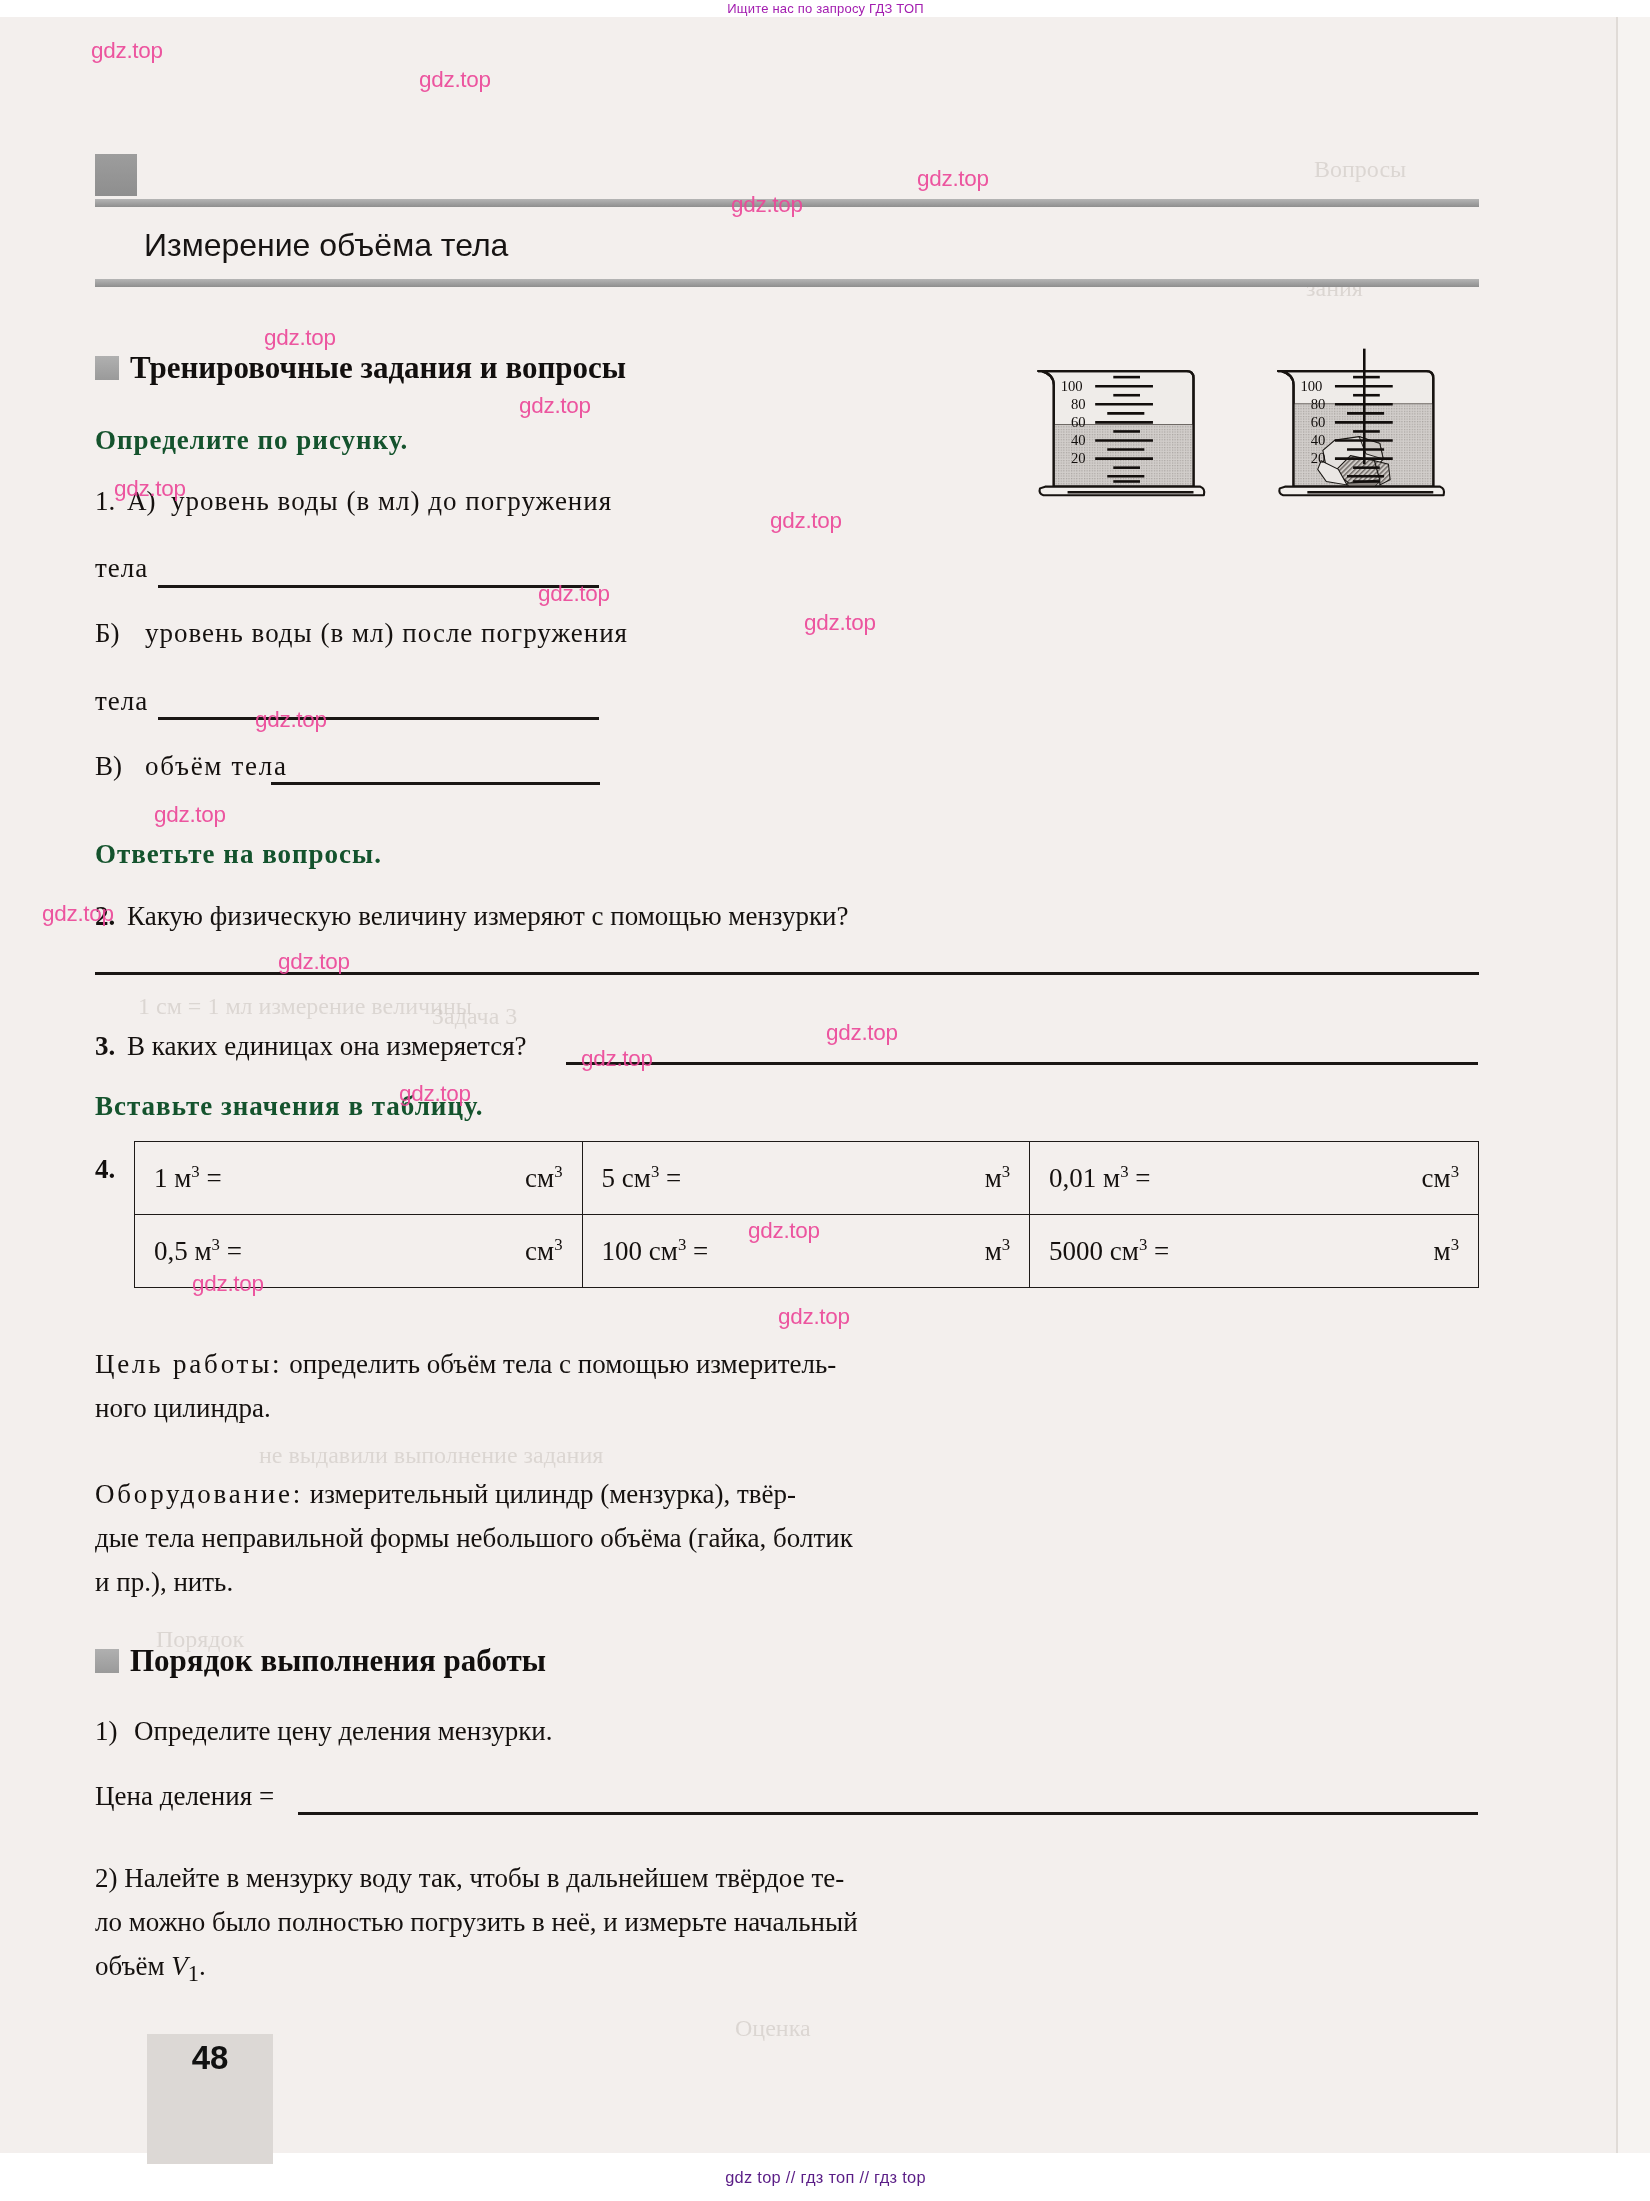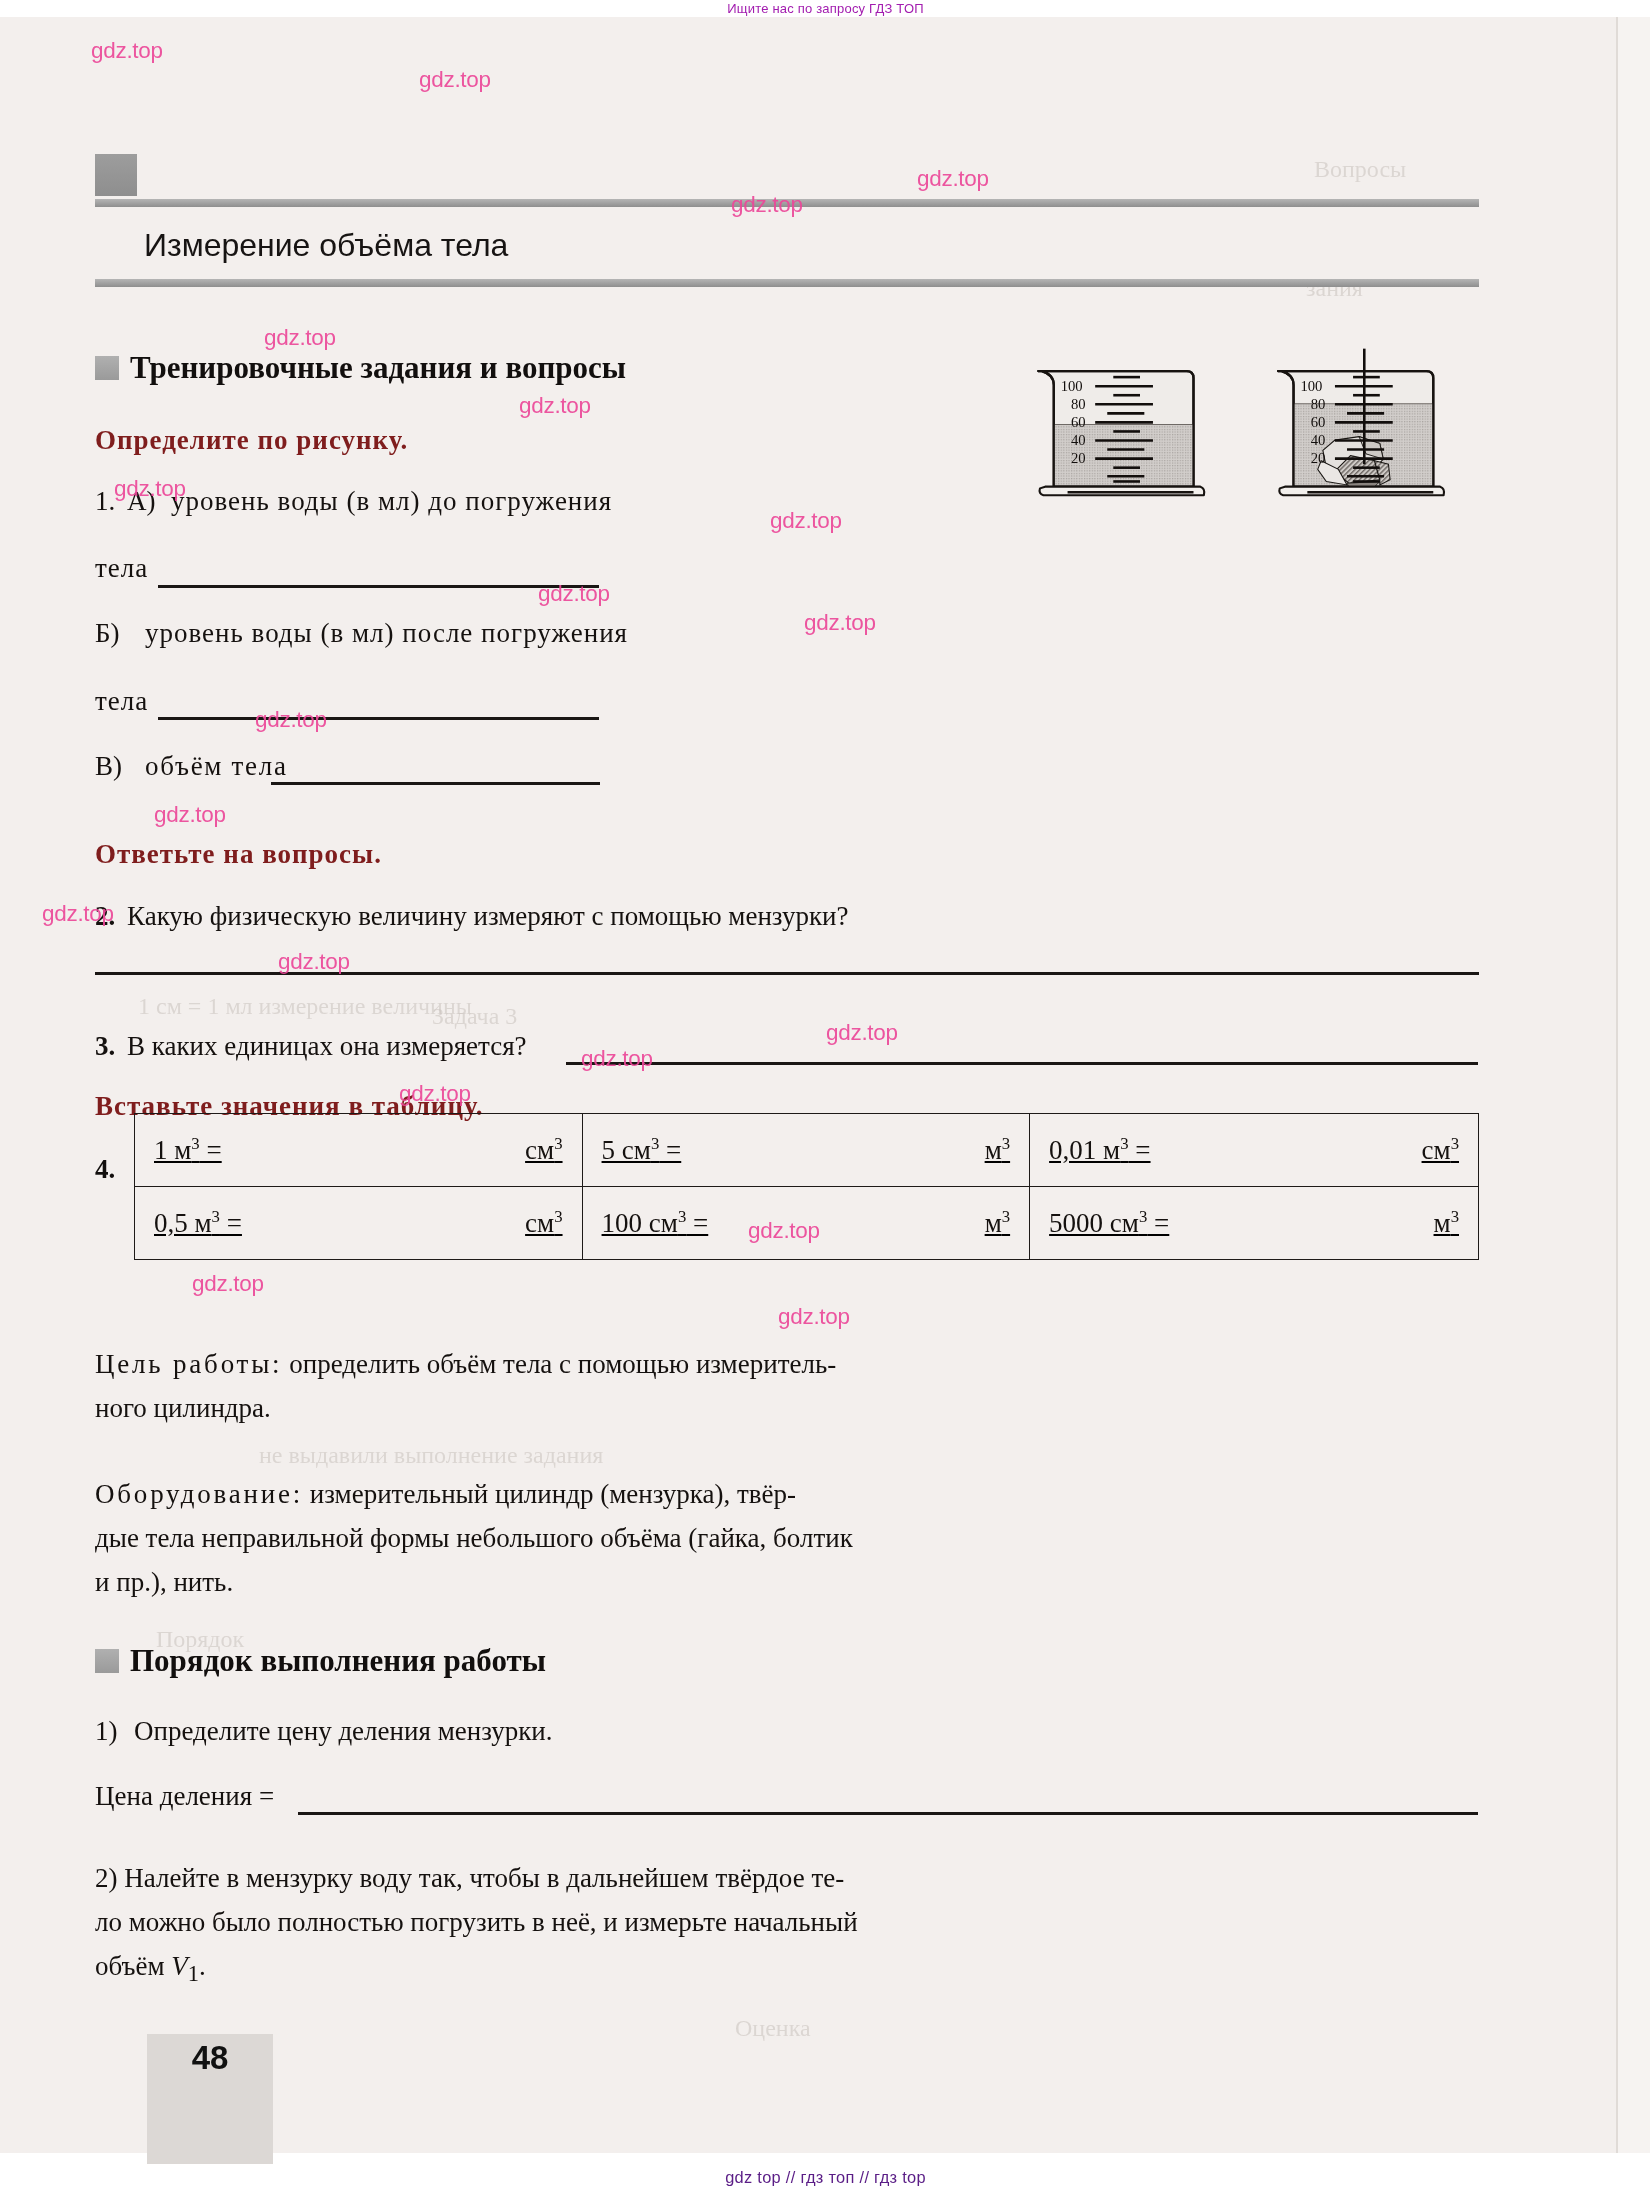--- a/index.html
+++ b/index.html
@@ -83,42 +83,42 @@
   }
   .sec-head .txt {
     position:absolute; left:35px; top:0;
     font-family:"Liberation Serif", serif;
     font-weight:bold; font-size:31px; color:#120f0e; white-space:nowrap;
   }
 
   .bold-lead {
     position:absolute;
     font-family:"Liberation Serif", serif;
-    font-weight:bold; font-size:27px; color:#7f1d1d;
+    font-weight:bold; font-size:27px; color:#14532d;
     letter-spacing:1px; white-space:nowrap;
   }
   .qtext {
     position:absolute;
     font-family:"Liberation Serif", serif;
     font-size:27px; color:#15110f; white-space:nowrap;
   }
   .ansline { position:absolute; height:2.6px; background:#1a1614; }
 
   
   #figure { position:absolute; left:1029px; top:359px; width:467px; height:138px; }
 
   
   #tbl-num {
     position:absolute; left:95px; top:1154px;
     font-family:"Liberation Serif", serif; font-weight:bold;
     font-size:27px; color:#120f0e;
   }
   #conv-table {
-    position:absolute; left:134px; top:1113px; width:1345px;
-    border-collapse:collapse; table-layout:fixed;text-decoration:underline;
+    position:absolute; left:134px; top:1141px; width:1345px;
+    border-collapse:collapse; table-layout:fixed;
   }
   #conv-table td {
     border:1.7px solid #1e1a18; height:73px;
     padding:0 19px; vertical-align:middle;
     font-family:"Liberation Serif", serif; font-size:27px; color:#15110f;
   }
   .cellwrap { display:flex; justify-content:space-between; align-items:center; }
   sup { font-size:.62em; vertical-align:super; }
 
   .para {

